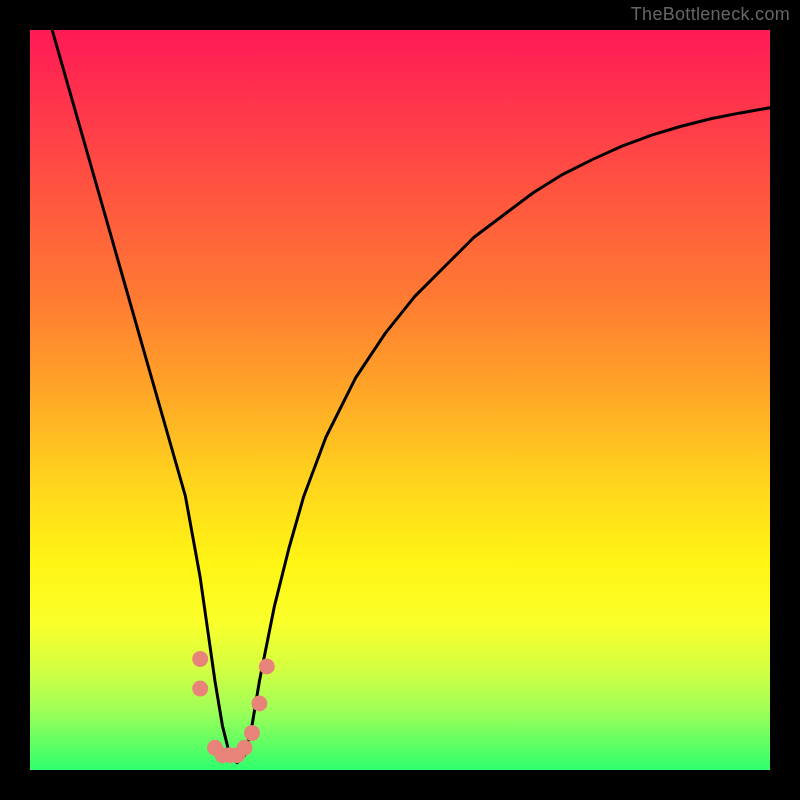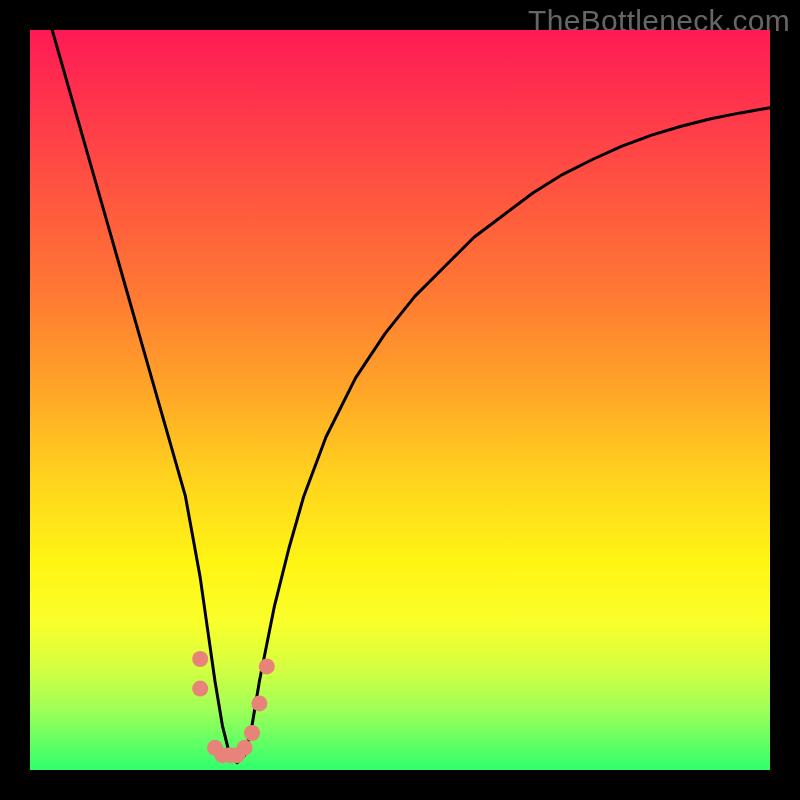--- a/index.html
+++ b/index.html
@@ -45,21 +45,21 @@
     left: 0;
     top: 0;
     width: 740px;
     height: 740px;
   }
   .watermark {
     position: absolute;
     top: 4px;
     right: 10px;
     color: #666;
-    font-size: 30px;
+    font-size: 18px;
     font-weight: 500;
     letter-spacing: 0.3px;
     user-select: none;
   }
 </style>
 </head>
 <body>
 
 <div class="frame">
   <div class="watermark">TheBottleneck.com</div>

